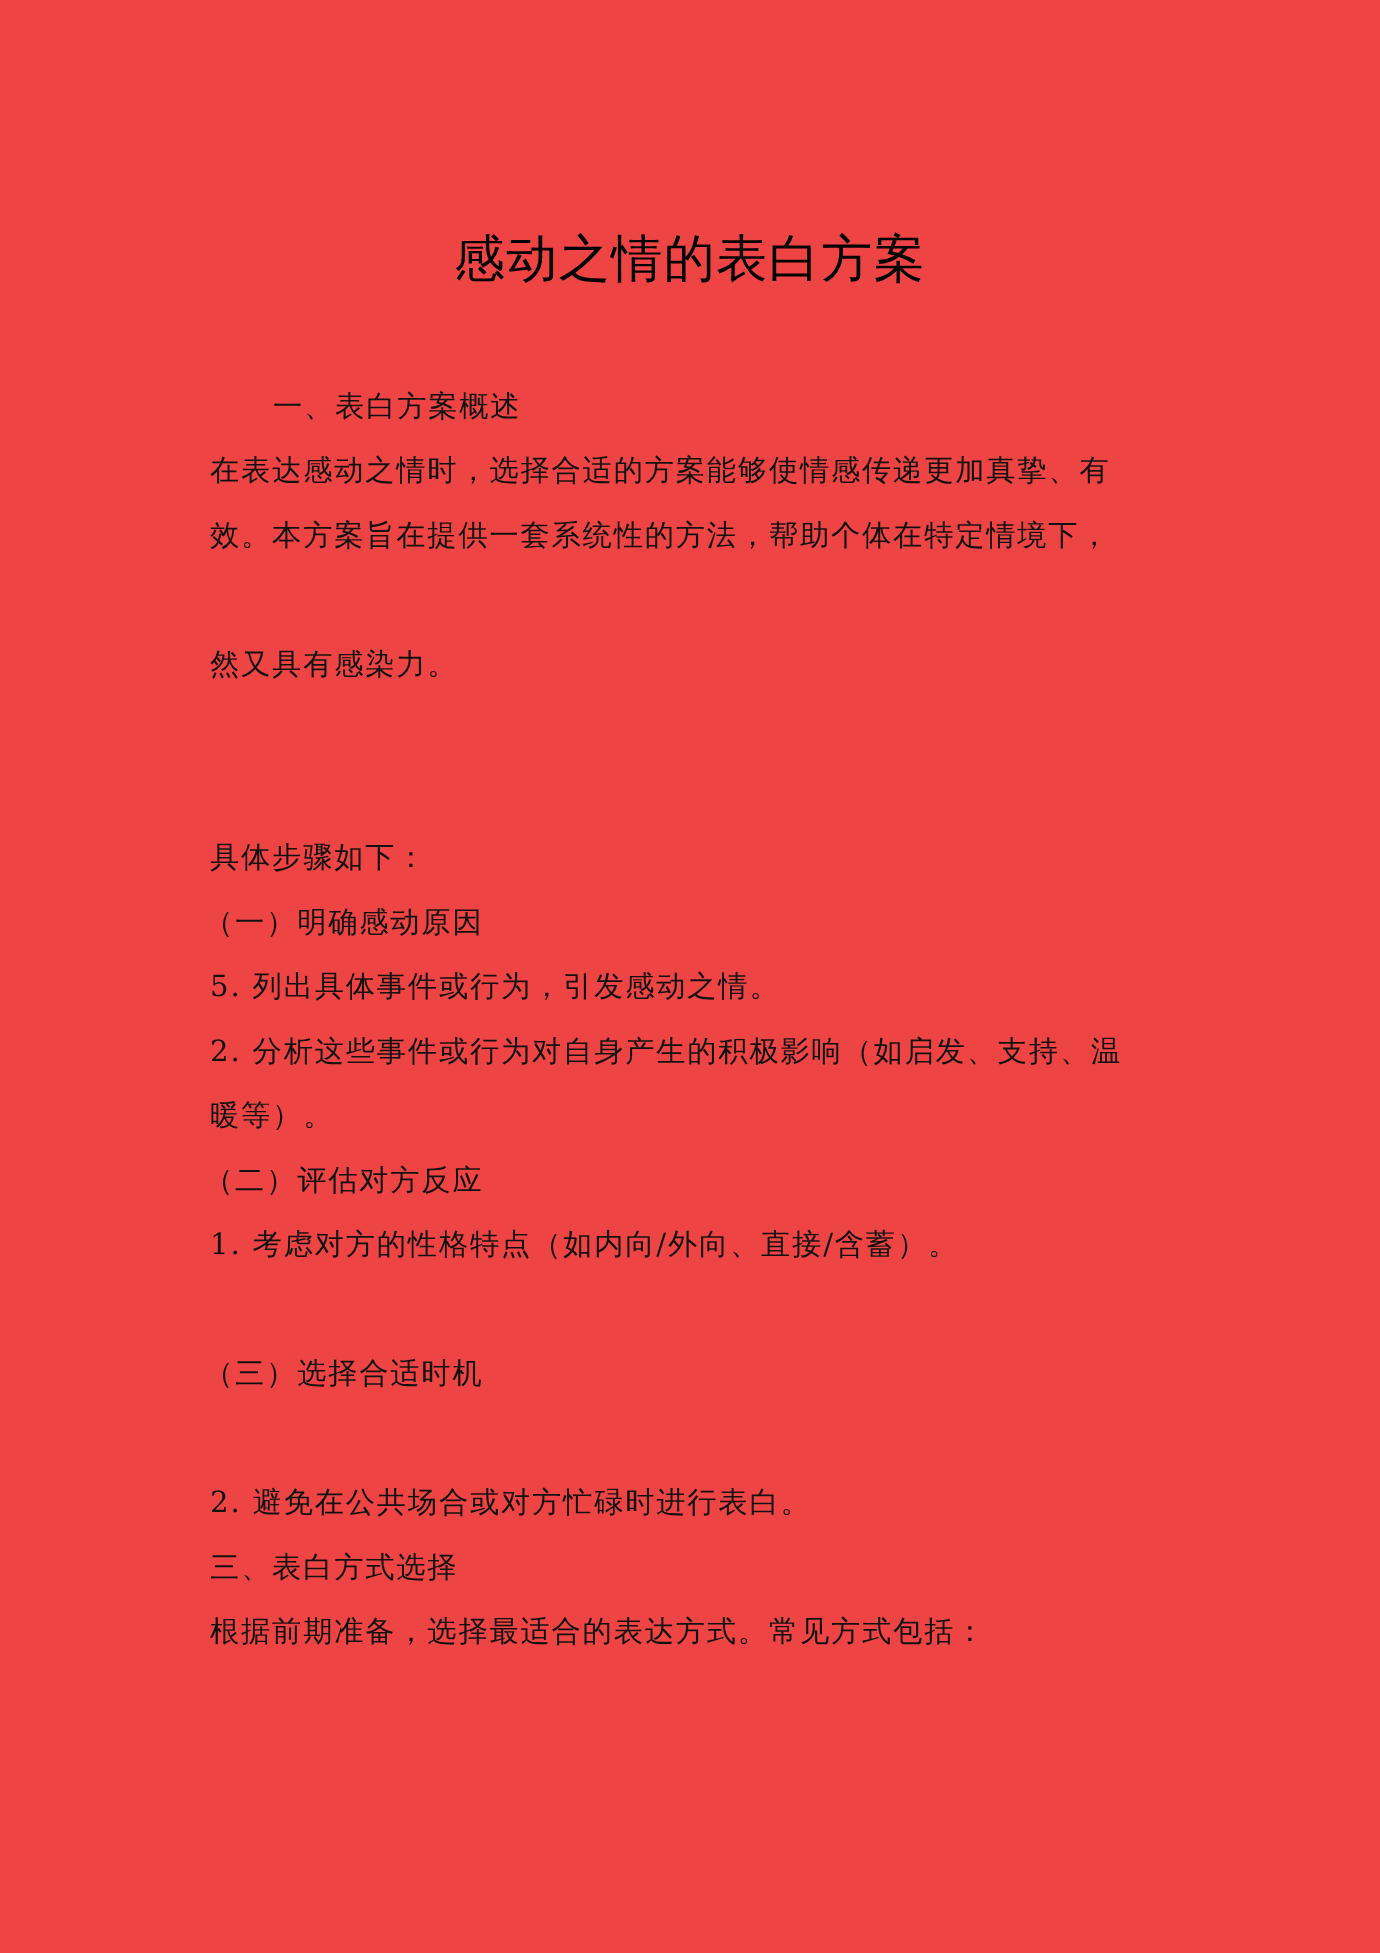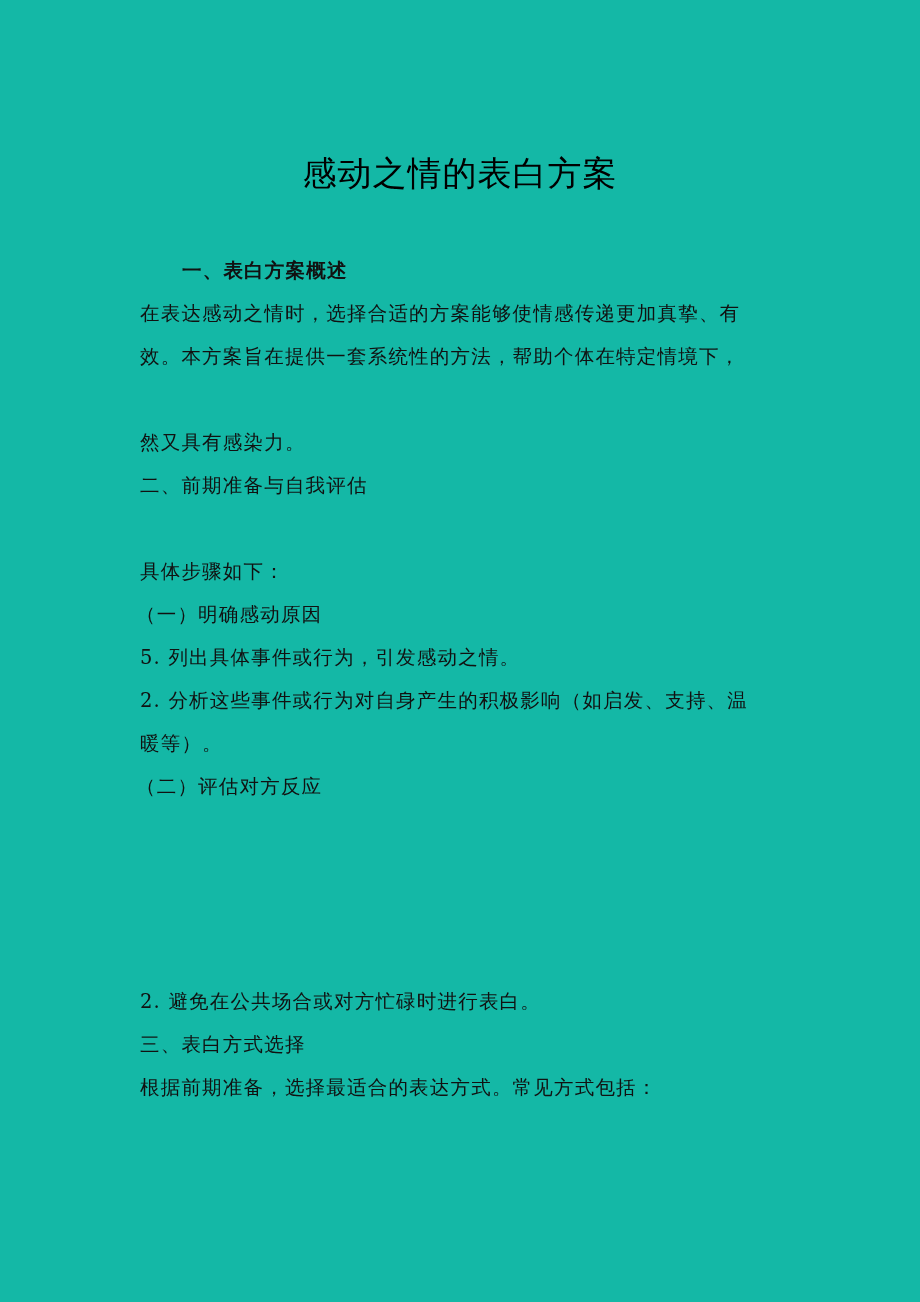--- a/index.html
+++ b/index.html
@@ -1,43 +1,44 @@
 <!DOCTYPE html>
 <html><head>
 <meta charset="utf-8">
 <style>
   html, body { margin: 0; padding: 0; background: #ffffff; }
   body { width: 920px; height: 1302px; position: relative; overflow: hidden; }
-  .page { position: absolute; left: 0; top: 0; width: 920px; height: 1302px; background: #14b8a6; }
+  .page { position: absolute; left: 0; top: 0; width: 920px; height: 1302px; background: #ef4444; }
   .title {
     position: absolute; left: 0; top: 148px; width: 920px; text-align: center;
     font-family: "DejaVu Sans", sans-serif; font-size: 34px; color: #000; line-height: 50px;
     letter-spacing: 1px;
   }
   .line {
     position: absolute; left: 140px; width: 660px;
     font-family: "DejaVu Serif", serif; font-size: 19.5px; color: #111;
     line-height: 30px; white-space: nowrap; letter-spacing: 1.2px;
   }
-  .indent { left: 182px; font-weight: bold; }
+  .indent { left: 182px; }
   .sub { left: 136px; }
 </style>
 </head>
 <body>
 
 <div class="page">
   <div class="title">感动之情的表白方案</div>
 
   <div class="line indent" style="top:256px">一、表白方案概述</div>
   <div class="line" style="top:299px">在表达感动之情时，选择合适的方案能够使情感传递更加真挚、有</div>
   <div class="line" style="top:342px">效。本方案旨在提供一套系统性的方法，帮助个体在特定情境下，</div>
   <div class="line" style="top:428px">然又具有感染力。</div>
-  <div class="line" style="top:471px">二、前期准备与自我评估</div>
   <div class="line" style="top:557px">具体步骤如下：</div>
   <div class="line sub" style="top:600px">（一）明确感动原因</div>
   <div class="line" style="top:643px">5. 列出具体事件或行为，引发感动之情。</div>
   <div class="line" style="top:686px">2. 分析这些事件或行为对自身产生的积极影响（如启发、支持、温</div>
   <div class="line sub" style="top:772px">（二）评估对方反应</div>
   <div class="line" style="top:729px">暖等）。</div>
+  <div class="line" style="top:815px">1. 考虑对方的性格特点（如内向/外向、直接/含蓄）。</div>
+  <div class="line sub" style="top:901px">（三）选择合适时机</div>
   <div class="line" style="top:987px">2. 避免在公共场合或对方忙碌时进行表白。</div>
   <div class="line" style="top:1030px">三、表白方式选择</div>
   <div class="line" style="top:1073px">根据前期准备，选择最适合的表达方式。常见方式包括：</div>
 </div>
 
 </body></html>

